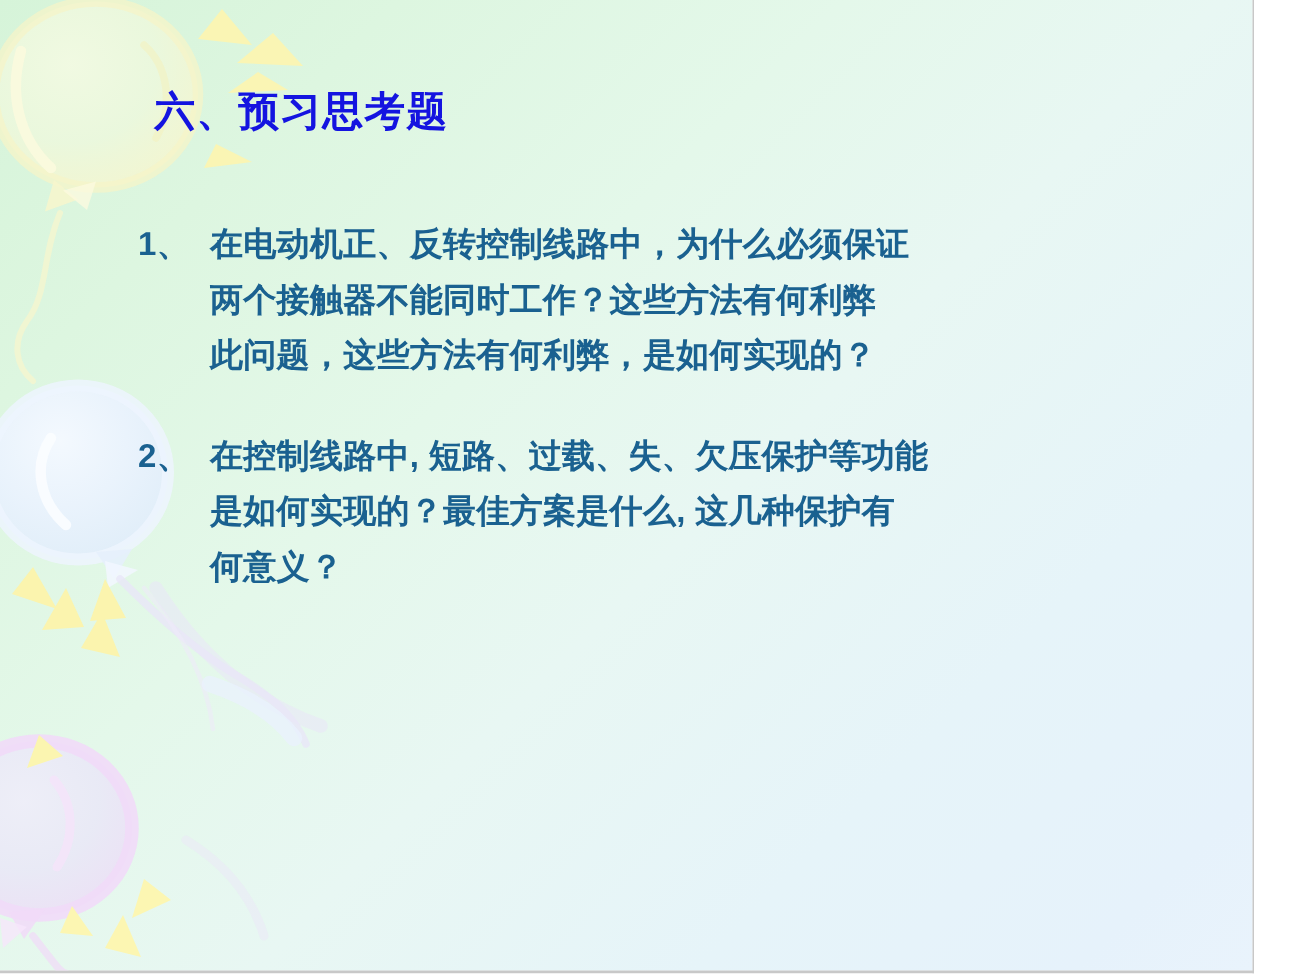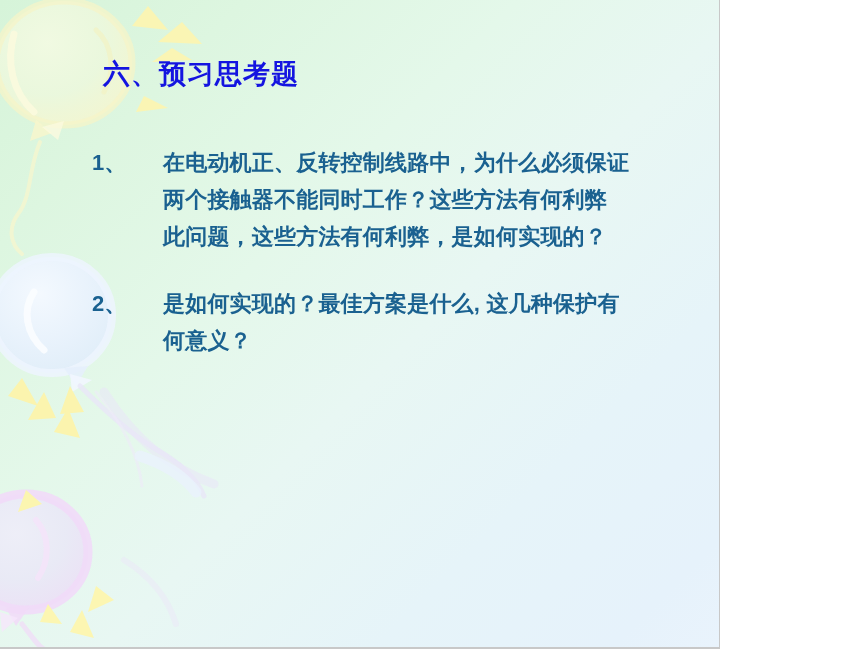--- a/index.html
+++ b/index.html
@@ -2,21 +2,21 @@
 <html><head>
 <meta charset="utf-8">
 <style>
   html, body {
     margin: 0;
     padding: 0;
     background: #ffffff;
   }
   #slide {
     position: relative;
-    width: 720px;
+    width: 836px;
     height: 649px;
     overflow: hidden;
     font-family: "Liberation Sans", "DejaVu Sans", sans-serif;
     background:
       linear-gradient(135deg,
         #d6f4d9 0%,
         #ddf6e0 18%,
         #e4f8ea 38%,
         #e8f7f3 55%,
         #e6f4f9 75%,
@@ -71,21 +71,20 @@
     width: 48px;
     text-align: left;
     white-space: nowrap;
   }
   .q-body {
     flex: 1 1 auto;
   }
   .q-line {
     display: block;
     white-space: nowrap;
-    margin-left: 23px;
   }
 </style>
 </head>
 <body>
 
 <div id="slide">
 
   <svg id="decor" viewBox="0 0 860 649" width="860" height="649" xmlns="http://www.w3.org/2000/svg" aria-hidden="true">
 
     <defs>
@@ -180,19 +179,20 @@
         <span class="q-line">两个接触器不能同时工作？这些方法有何利弊</span>
         <span class="q-line">此问题，这些方法有何利弊，是如何实现的？</span>
       </span>
     </div>
   </div>
 
   <div class="question" id="question-2">
     <div class="q-row">
       <span class="q-number">2、</span>
       <span class="q-body">
+        <span class="q-line">在控制线路中, 短路、过载、失、欠压保护等功能</span>
         <span class="q-line">是如何实现的？最佳方案是什么, 这几种保护有</span>
         <span class="q-line">何意义？</span>
       </span>
     </div>
   </div>
 
 </div>
 
 </body></html>

